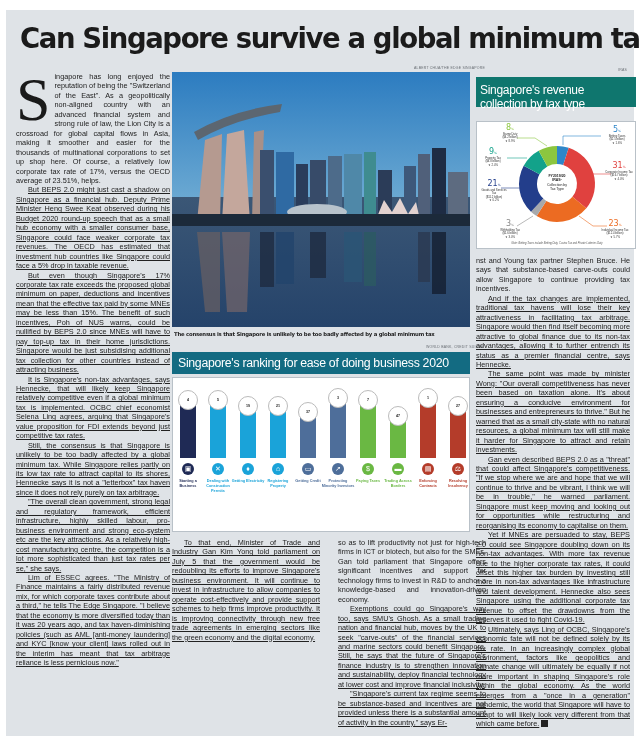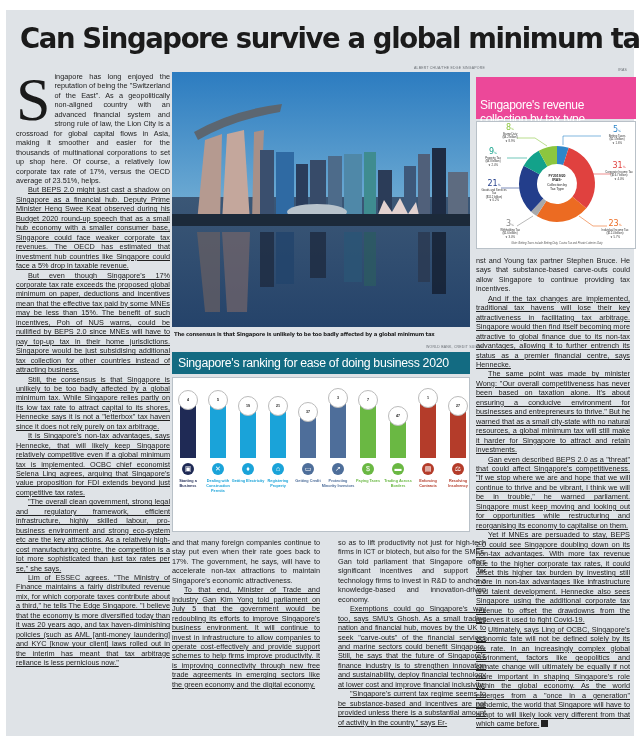--- a/index.html
+++ b/index.html
@@ -15,43 +15,43 @@
   .photo { position: absolute; left: 166px; top: 62px; width: 298px; height: 255px; overflow: hidden; background: linear-gradient(#2f7fc1 0%, #4a97cf 35%, #7eb2d3 48%, #3c5a78 52%, #2c4a6d 70%, #1d3552 100%); }
   .caption { position: absolute; left: 168px; top: 321px; font-family: "DejaVu Sans", sans-serif; font-size: 5.3px; font-weight: bold; color: #222; white-space: nowrap; letter-spacing: -0.2px; }
   .bar-chart { position: absolute; left: 166px; top: 342px; width: 298px; height: 136px; }
   .bar-chart .title { height: 22px; background: #136b82; color: #ffffff; font-size: 12.3px; padding: 4px 6px; white-space: nowrap; letter-spacing: -0.3px; }
   .bar-chart .body { position: absolute; left: 0; top: 25px; width: 298px; height: 155px; background: #ffffff; border: 1px solid #b9c1c8; }
   .bar { position: absolute; width: 16px; border-radius: 8px 8px 0 0; }
   .bar .val { position: absolute; top: -4px; left: -2px; width: 20px; height: 20px; border-radius: 50%; background: #fff; border: 1px solid #bbb; font-size: 3.6px; font-weight: bold; text-align: center; line-height: 18px; color: #222; }
   .bar-icon { position: absolute; width: 12px; height: 12px; border-radius: 50%; color: #fff; font-size: 7px; text-align: center; line-height: 12px; }
   .bar-label { position: absolute; width: 34px; font-size: 3.8px; font-weight: bold; text-align: center; line-height: 5.2px; }
   .pie-box { position: absolute; left: 470px; top: 67px; width: 160px; height: 172px; }
-  .pie-box .title { height: 30px; background: #ec4899; color: #fff; font-size: 12px; line-height: 14px; padding: 21px 4px; letter-spacing: -0.3px; }
+  .pie-box .title { height: 30px; background: #0f766e; color: #fff; font-size: 12px; line-height: 14px; padding: 6px 4px; letter-spacing: -0.3px; }
   .pie-box .body { position: absolute; top: 44px; left: 0; width: 160px; height: 128px; background: #fff; border: 1px solid #b9c1c8; }
   .plabel { position: absolute; font-size: 2.8px; line-height: 3.3px; text-align: center; color: #333; }
   .plabel .pct { font-size: 8px; line-height: 8px; font-family: "DejaVu Sans", sans-serif; }
   .plabel .pct small { font-size: 3px; }
   .pnote { position: absolute; left: 0; width: 160px; bottom: 3px; font-size: 2.6px; font-style: italic; text-align: center; color: #555; }
   .center-label { position: absolute; left: 60px; top: 52px; width: 40px; font-size: 3.5px; text-align: center; line-height: 4.4px; color: #222; }
   .center-label b { display: block; }
   .endmark { display: inline-block; width: 7px; height: 7px; background: #222; vertical-align: -1px; margin-left: 2px; }
 </style>
 </head>
 <body>
 
 <div class="page">
 
   <div class="headline">Can Singapore survive a global minimum tax?</div>
 
   <div class="col" style="left:10px; top:62px; width:154px;">
     <p><span class="dropcap">S</span><span>ingapore has long enjoyed the reputation of being the "Switzerland of the East". As a geopolitically non-aligned country with an advanced financial system and strong rule of law, the Lion City is a crossroad for global capital flows in Asia, making it smoother and easier for the thousands of multinational corporations to set up shop here. Of course, a relatively low corporate tax rate of 17%, versus the OECD average of 23.51%, helps.</span></p>
     <p class="indent">But BEPS 2.0 might just cast a shadow on Singapore as a financial hub. Deputy Prime Minister Heng Swee Keat observed during his Budget 2020 round-up speech that as a small hub economy with a smaller consumer base, Singapore could face weaker corporate tax revenues. The OECD has estimated that investment hub countries like Singapore could face a 5% drop in taxable revenue.</p>
     <p class="indent">But even though Singapore's 17% corporate tax rate exceeds the proposed global minimum on paper, deductions and incentives mean that the effective tax paid by some MNEs may be less than 15%. The benefit of such incentives, Poh of NUS warns, could be nullified by BEPS 2.0 since MNEs will have to pay top-up tax in their home jurisdictions. Singapore would be just subsidising additional tax collection for other countries instead of attracting business.</p>
+    <p class="indent">It is Singapore's non-tax advantages, says Hennecke, that will likely keep Singapore relatively competitive even if a global minimum tax is implemented. OCBC chief economist Selena Ling agrees, arguing that Singapore's value proposition for FDI extends beyond just competitive tax rates.</p>
     <p class="indent">Still, the consensus is that Singapore is unlikely to be too badly affected by a global minimum tax. While Singapore relies partly on its low tax rate to attract capital to its shores, Hennecke says it is not a "letterbox" tax haven since it does not rely purely on tax arbitrage.</p>
-    <p class="indent">It is Singapore's non-tax advantages, says Hennecke, that will likely keep Singapore relatively competitive even if a global minimum tax is implemented. OCBC chief economist Selena Ling agrees, arguing that Singapore's value proposition for FDI extends beyond just competitive tax rates.</p>
     <p class="indent">"The overall clean government, strong legal and regulatory framework, efficient infrastructure, highly skilled labour, pro-business environment and strong eco-system etc are the key attractions. As a relatively high-cost manufacturing centre, the competition is a lot more sophisticated than just tax rates per se," she says.</p>
     <p class="indent">Lim of ESSEC agrees. "The Ministry of Finance maintains a fairly distributed revenue mix, for which corporate taxes contribute about a third," he tells The Edge Singapore. "I believe that the economy is more diversified today than it was 20 years ago, and tax haven-diminishing policies (such as AML [anti-money laundering] and KYC [know your client] laws rolled out in the interim has meant that tax arbitrage reliance is less pernicious now."</p>
   </div>
 
   <div class="credit" style="left:408px; top:56px;">ALBERT CHUA/THE EDGE SINGAPORE</div>
   <div class="photo">
     <svg width="298" height="255" viewBox="0 0 298 255">
       <defs>
         <linearGradient id="sky" x1="0" y1="0" x2="0" y2="1">
           <stop offset="0" stop-color="#2c7cc0"></stop>
@@ -154,21 +154,20 @@
       <div class="bar-label" style="left:118px; top:101px; color:#4e6e9a;">Getting Credit</div>
       <div class="bar-label" style="left:148px; top:101px; color:#4e6e9a;">Protecting Minority Investors</div>
       <div class="bar-label" style="left:178px; top:101px; color:#6ab843;">Paying Taxes</div>
       <div class="bar-label" style="left:208px; top:101px; color:#6ab843;">Trading Across Borders</div>
       <div class="bar-label" style="left:238px; top:101px; color:#b43c2a;">Enforcing Contracts</div>
       <div class="bar-label" style="left:268px; top:101px; color:#b43c2a;">Resolving Insolvency</div>
     </div>
   </div>
 
   <div class="col" style="left:166px; top:528px; width:148px;">
-    <p>and that many foreign companies continue to stay put even when their rate goes back to 17%. The government, he says, will have to accelerate non-tax attractions to maintain Singapore's economic attractiveness.</p>
     <p class="indent">To that end, Minister of Trade and Industry Gan Kim Yong told parliament on July 5 that the government would be redoubling its efforts to improve Singapore's business environment. It will continue to invest in infrastructure to allow companies to operate cost-effectively and provide support schemes to help firms improve productivity. It is improving connectivity through new free trade agreements in emerging sectors like the green economy and the digital economy.</p>
   </div>
   <div class="col" style="left:332px; top:528px; width:148px;">
     <p>so as to lift productivity not just for high-tech firms in ICT or biotech, but also for the SMEs. Gan told parliament that Singapore offers significant incentives and support for technology firms to invest in R&amp;D to anchor a knowledge-based and innovation-driven economy.</p>
     <p class="indent">Exemptions could go Singapore's way too, says SMU's Ghosh. As a small trading nation and financial hub, moves by the UK to seek "carve-outs" of the financial services and marine sectors could benefit Singapore. Still, he says that the future of Singapore's finance industry is to strengthen innovation and sustainability, deploy financial technology at lower cost and improve financial inclusivity.</p>
     <p class="indent">"Singapore's current tax regime seems to be substance-based and incentives are not provided unless there is a substantial amount of activity in the country," says Er-</p>
   </div>
 
   <div class="credit" style="left:612px; top:58px;">IRAS</div>
   <div class="pie-box">

